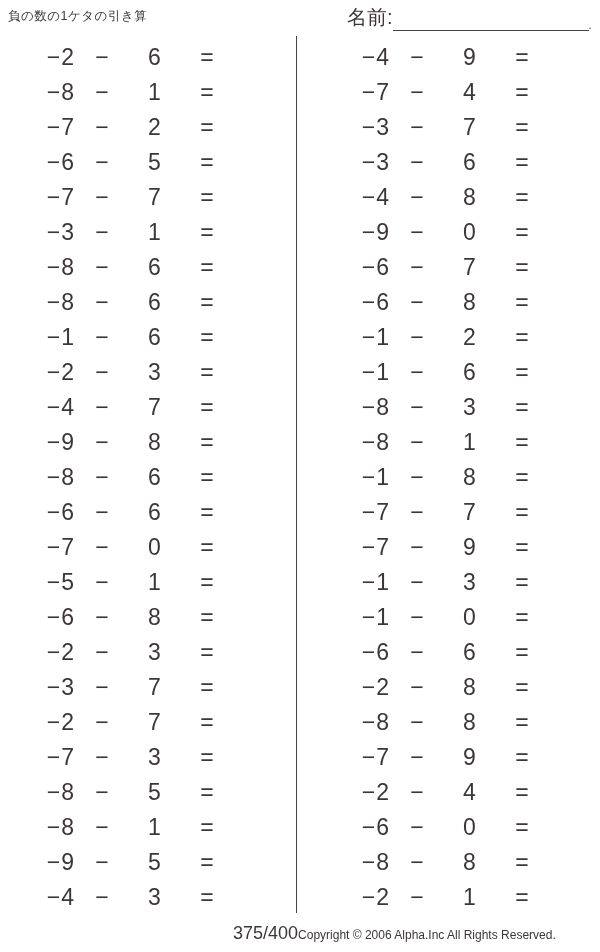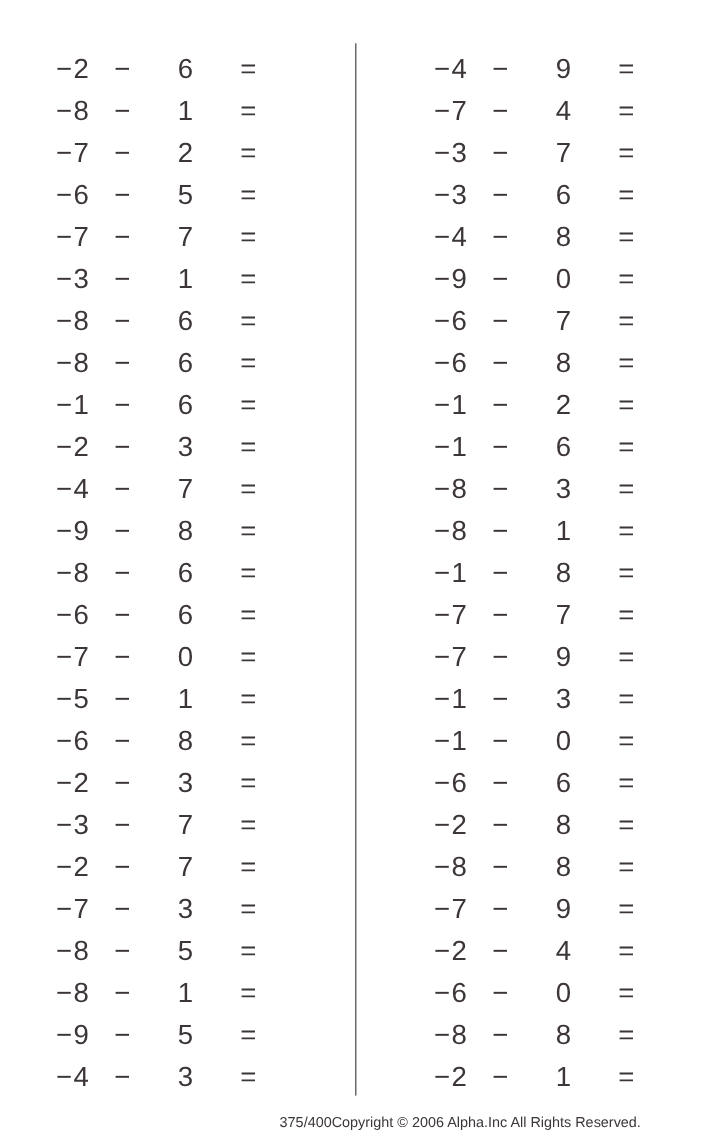--- a/index.html
+++ b/index.html
@@ -87,27 +87,31 @@
     vertical-align: bottom;
   }
   .time-blank-1 { display: inline-block; width: 26px; }
   .time-blank-2 { display: inline-block; width: 42px; }
   .time-blank-3 { display: inline-block; width: 20px; }
   .credit {
     position: absolute;
     left: 233px; bottom: 8px;
     white-space: nowrap;
   }
-  .page-number { font-size: 12px; }
+  .page-number { font-size: 18px; }
   .copyright   { font-size: 12px; margin-left: 0; }
 </style>
 </head>
 <body>
 
 <div class="header">
+  <div class="sheet-title">負の数の1ケタの引き算</div>
+  <div class="name-field">
+    <span>名前:</span><span class="name-line"></span><span class="name-line-dot">.</span>
+  </div>
 </div>
 
 <div class="columns">
   <div class="col col-left">
       <div class="prob-row">
     <span class="cell-a">−2</span>
     <span class="cell-op">−</span>
     <span class="cell-b">6</span>
     <span class="cell-eq">=</span>
   </div>

